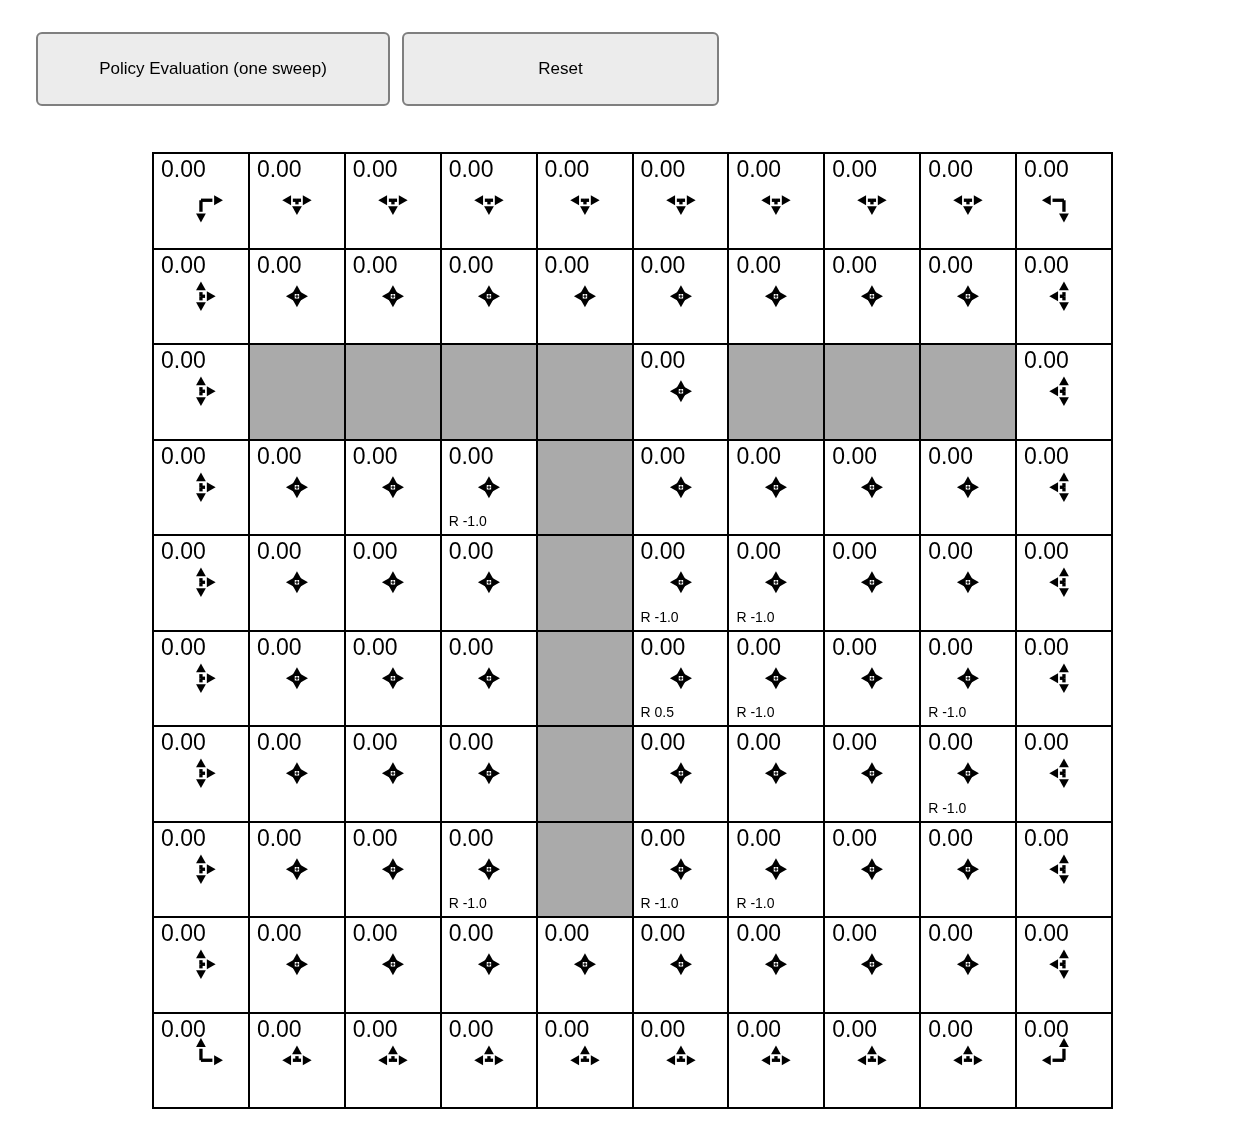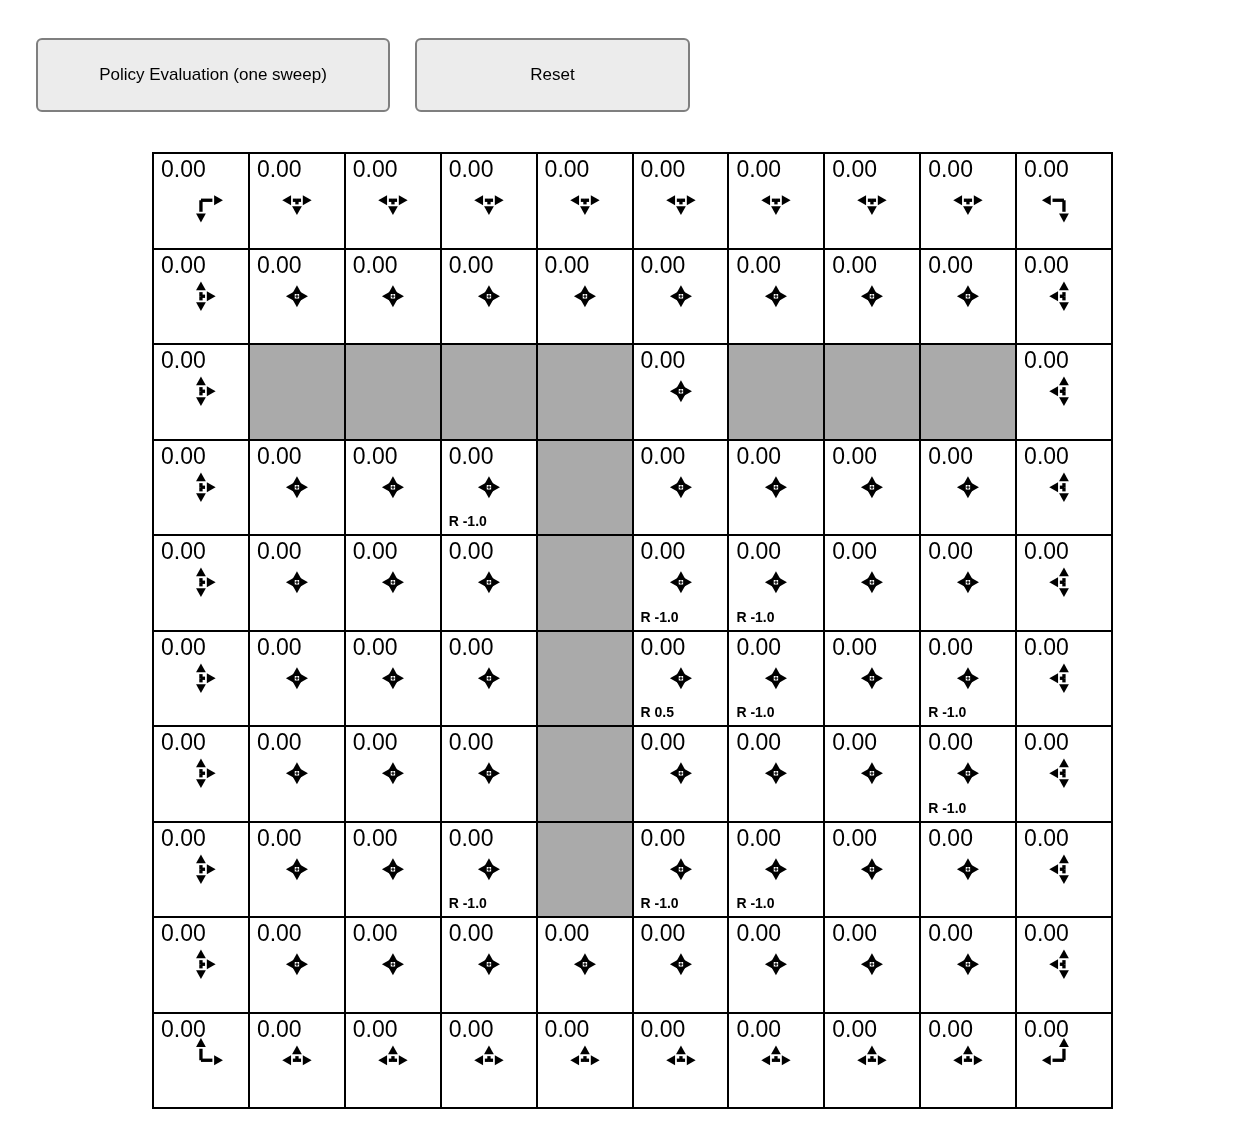--- a/index.html
+++ b/index.html
@@ -1,44 +1,44 @@
 <!DOCTYPE html>
 <html><head>
 <meta charset="utf-8">
 <style>
   html,body{margin:0;padding:0;background:#ffffff;}
   body{
     width:1258px;height:1136px;position:relative;overflow:hidden;
     font-family:"Liberation Sans",sans-serif;color:#000;
   }
   .toolbar{
-    position:absolute;left:36px;top:38px;display:flex;gap:25px;
+    position:absolute;left:36px;top:32px;display:flex;gap:12px;
   }
   .btn{
     height:74px;box-sizing:border-box;
     background:#ececec;border:2px solid #7f7f7f;border-radius:6px;
     font-family:"Liberation Sans",sans-serif;font-size:17px;color:#000;
     display:flex;align-items:center;justify-content:center;
     cursor:pointer;padding:0 10px;
   }
-  .btn.w1{width:354px}.btn.w2{width:269px}.btn.w3{width:269px}.btn.w4{width:275px}
+  .btn.w1{width:354px}.btn.w2{width:269px}.btn.w3{width:269px}.btn.w4{width:317px}
   #grid{
     position:absolute;left:152px;top:152px;width:961px;height:957px;
     box-sizing:border-box;border:1.5px solid #000;
     display:grid;grid-template-columns:repeat(10,1fr);grid-template-rows:repeat(10,1fr);
     background:#fca5a5;
   }
   .cell{
     position:relative;box-sizing:border-box;border:1.5px solid #000;background:#fff;
   }
   .cell .value{
     position:absolute;top:3px;left:7px;font-size:23px;line-height:1.1;z-index:1;
   }
   .cell .reward{
-    position:absolute;bottom:5px;left:7px;font-size:14px;z-index:3;font-weight:bold;
+    position:absolute;bottom:5px;left:7px;font-size:14px;z-index:3;
   }
   .cell svg{
     position:absolute;left:0;top:0;width:100%;height:100%;z-index:2;pointer-events:none;
   }
 </style>
 </head>
 <body>
 
 <div class="toolbar">
   <button class="btn w1">Policy Evaluation (one sweep)</button>

